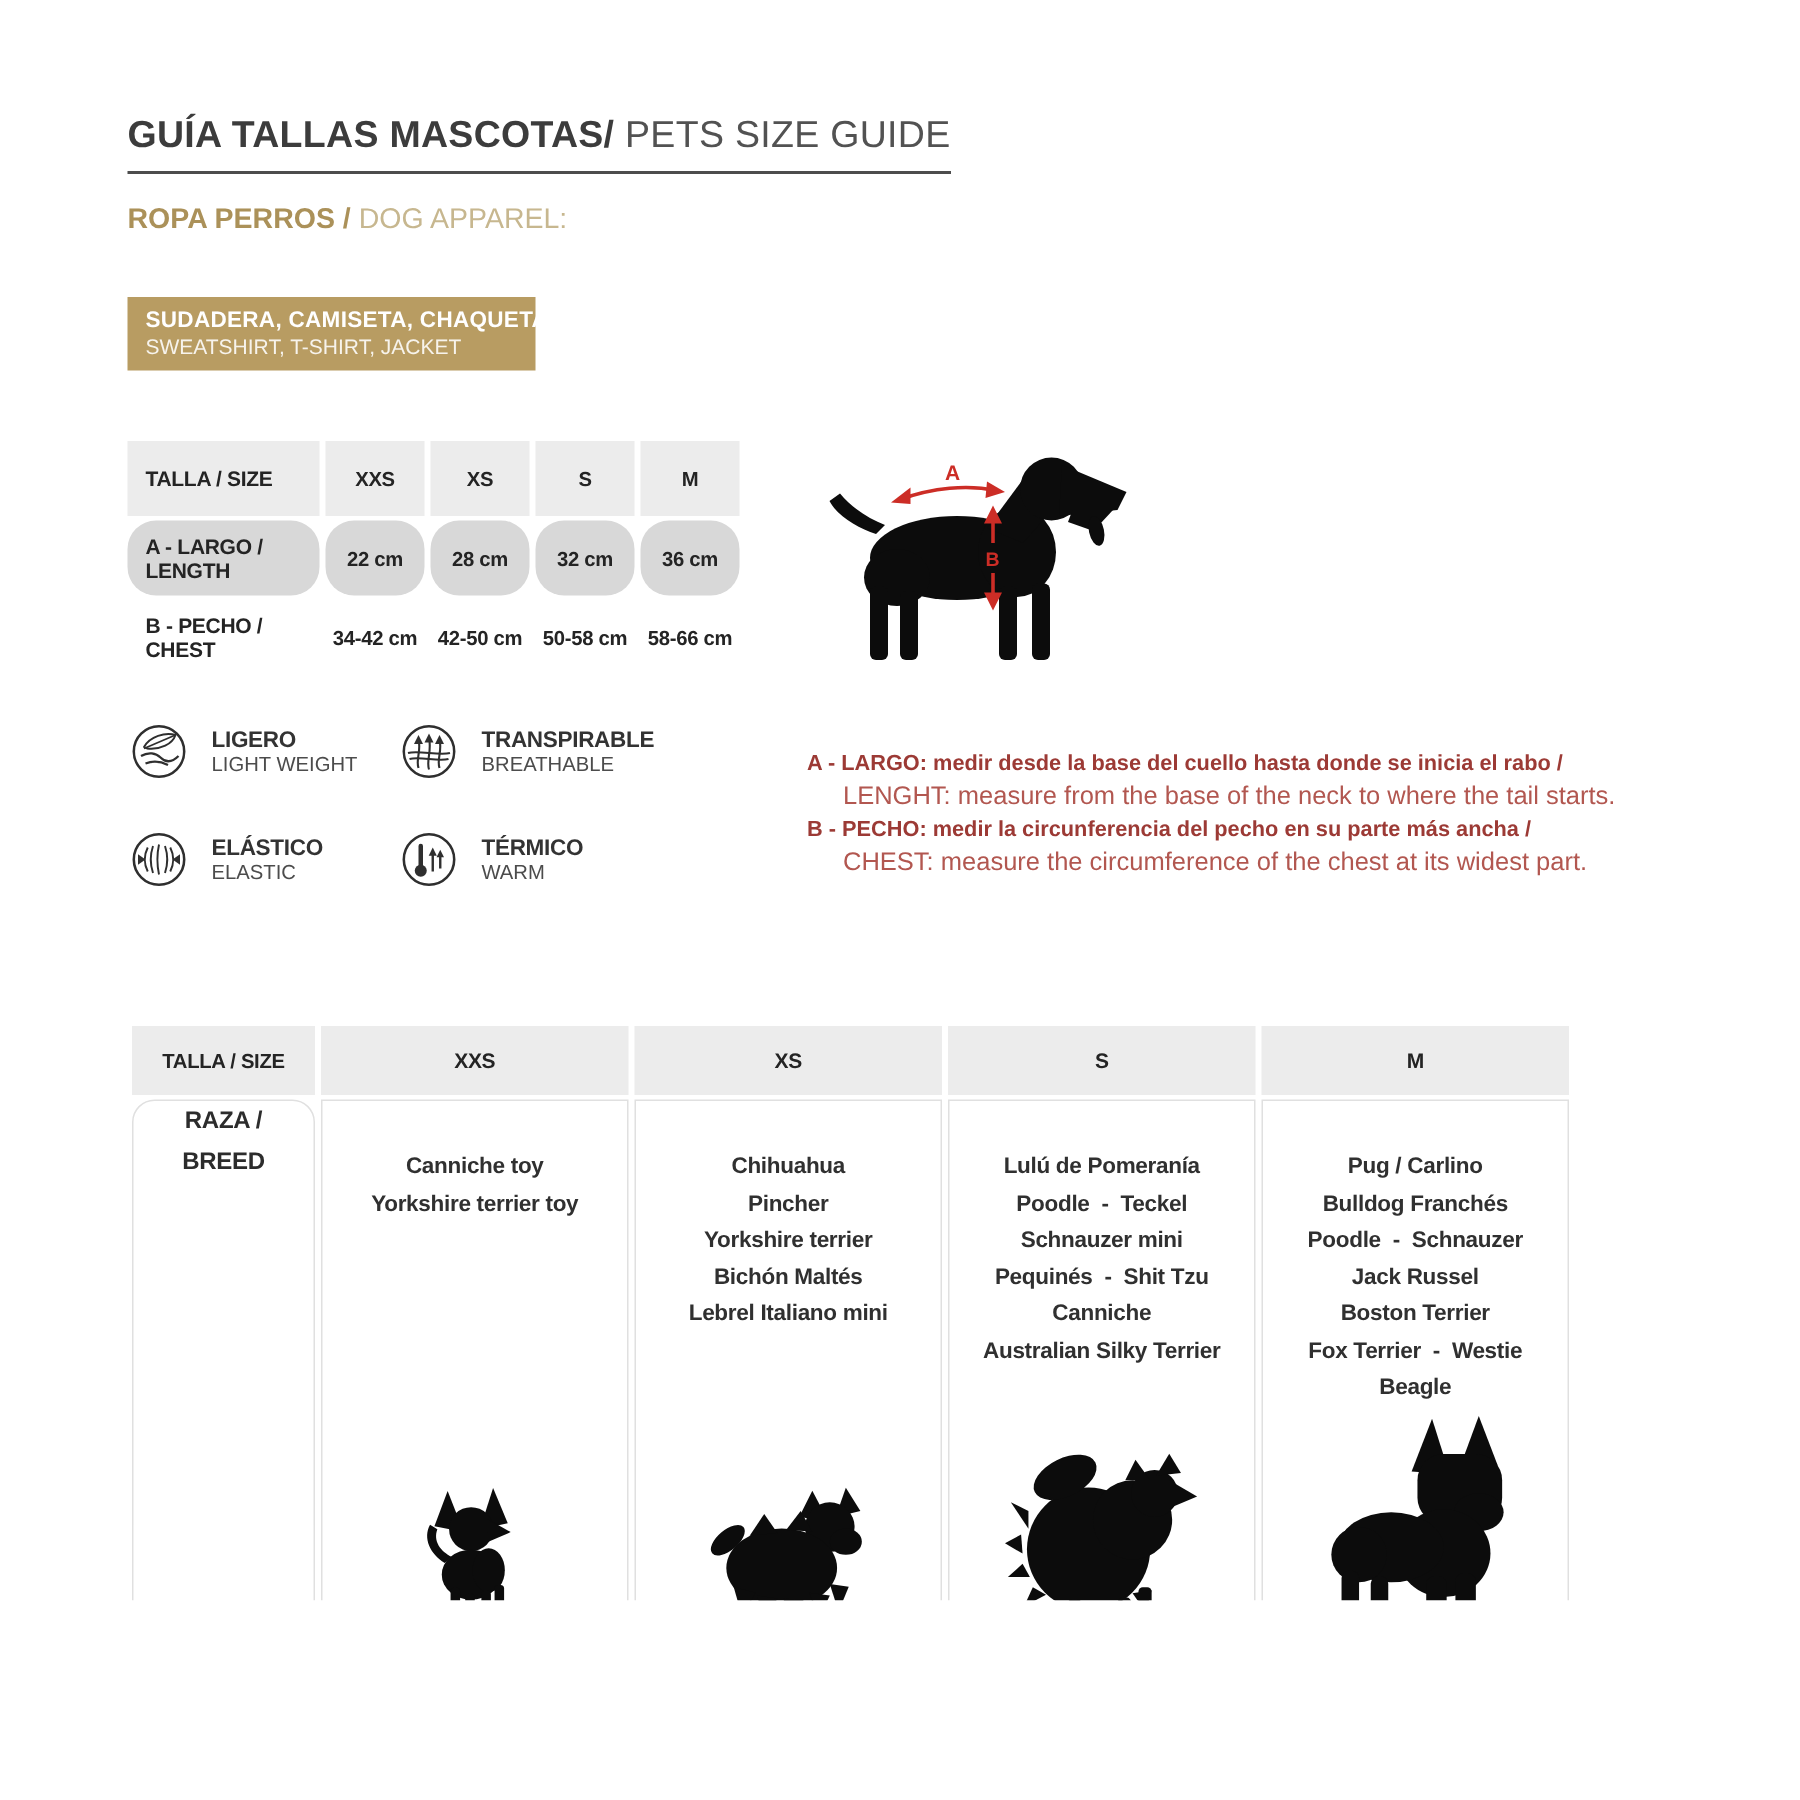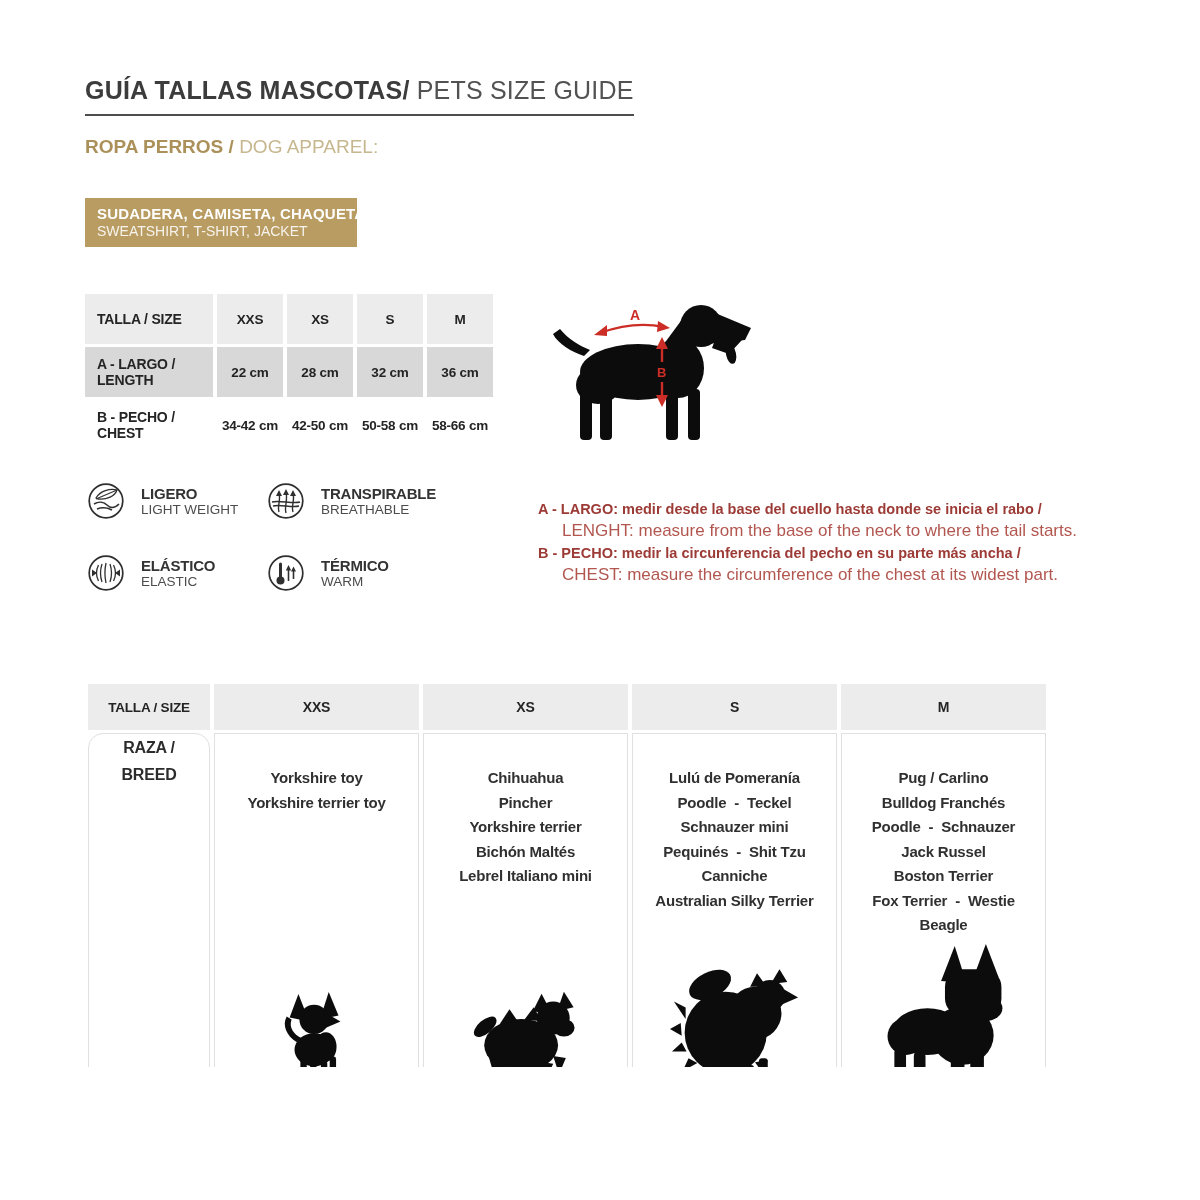--- a/index.html
+++ b/index.html
@@ -20,21 +20,21 @@
   .banner { position:absolute; left:85px; top:198px; width:272px; height:49px; background:#b89c62; padding:7px 12px 6px; }
   .banner .l1 { font-size:15px; font-weight:700; color:#ffffff; letter-spacing:.2px; line-height:18px; white-space:nowrap; }
   .banner .l2 { font-size:14px; font-weight:400; color:rgba(255,255,255,.88); line-height:17px; white-space:nowrap; }
 
   
   .size-table { position:absolute; left:85px; top:294px; }
   .st-row { display:grid; grid-template-columns:128px 66px 66px 66px 66px; column-gap:4px; margin-bottom:3px; }
   .st-cell { height:50px; display:flex; align-items:center; justify-content:center; font-size:13.5px; font-weight:700; color:#242424; letter-spacing:-.2px; }
   .st-cell.lbl { justify-content:flex-start; padding-left:12px; font-size:14px; }
   .st-head .st-cell { background:#ececec; }
-  .st-a .st-cell { background:#d8d8d8; }
+  .st-a .st-cell { background:#d8d8d8;border-radius:19px; }
   .st-b .st-cell { background:#ffffff; }
 
   
   .diagram { position:absolute; left:550px; top:296px; }
 
   
   .features { position:absolute; left:87px; top:482px; display:grid; grid-template-columns:180px 220px; row-gap:34px; }
   .feature { display:flex; align-items:flex-start; }
   .feature .ficon { width:38px; height:38px; flex:0 0 38px; }
   .feature .ftxt { margin-left:16px; padding-top:3px; }
@@ -227,21 +227,21 @@
       <div class="bt-hcell">M</div>
     </div>
     <div class="bt-body">
       <div class="bt-cell raza">
         <div class="raza-line">RAZA /</div>
         <div class="raza-line">BREED</div>
       </div>
 
       <div class="bt-cell">
         <div class="breeds">
-            <div class="breed-line">Yorkshire toy</div>
+            <div class="breed-line">Canniche toy</div>
             <div class="breed-line">Yorkshire terrier toy</div>
           </div>
         <div class="dogbox">
           <svg width="88" height="98" viewBox="0 0 90 100">
             <g fill="#0c0c0c">
               <polygon points="26,4 37,32 17,28"></polygon>
               <polygon points="57,2 48,30 67,26"></polygon>
               <circle cx="42" cy="30" r="15"></circle>
               <polygon points="53,23 69,32 53,39"></polygon>
               <ellipse cx="42" cy="61" rx="20" ry="17"></ellipse>

